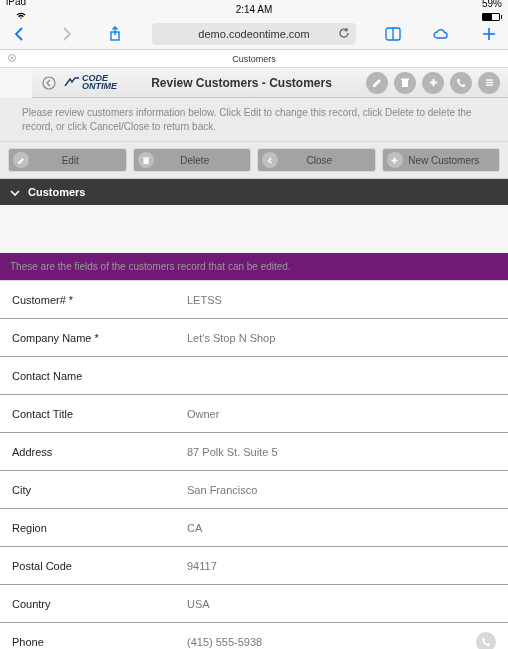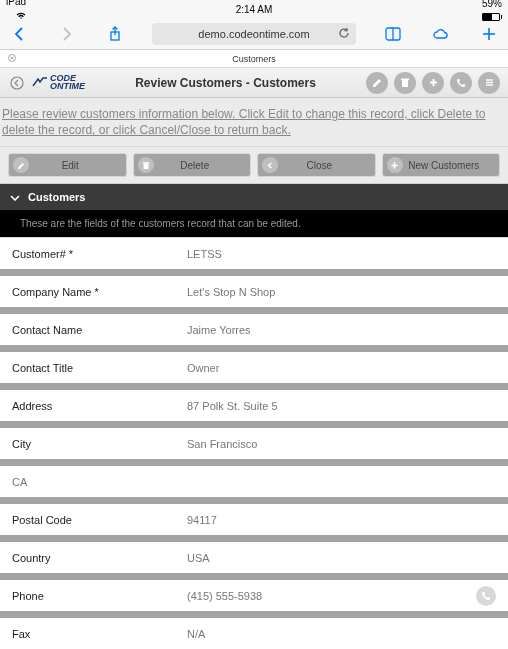--- a/index.html
+++ b/index.html
@@ -13,39 +13,39 @@
   .battery-cap { width: 1.5px; height: 4px; background: #000; margin-left: 1px; }
 
   .nav-bar { height: 32px; background: #f7f7f7; display: flex; align-items: center; padding: 0 8px; gap: 26px; border-bottom: 1px solid #d0d0d0; }
   .nav-btn { width: 22px; height: 22px; display: flex; align-items: center; justify-content: center; color: #007aff; }
   .nav-btn.disabled { color: #c0c0c0; }
   .url-box { flex: 1; background: #e5e5e7; border-radius: 4px; height: 22px; display: flex; align-items: center; justify-content: center; font-size: 11px; color: #333; position: relative; padding: 0 24px; }
   .url-reload { position: absolute; right: 6px; color: #666; }
   .tab-label-row { height: 18px; background: #fff; border-bottom: 1px solid #d9d9d9; display: flex; align-items: center; justify-content: center; font-size: 9px; color: #333; position: relative; }
   .tab-close { position: absolute; left: 8px; color: #999; font-size: 10px; }
 
-  .page-header { height: 30px; background: linear-gradient(#f4f4f4,#e6e6e6); border-bottom: 1px solid #c9c9c9; display: flex; align-items: center; padding: 0 8px; gap: 6px; }
+  .page-header { height: 30px; background: linear-gradient(#f4f4f4,#e6e6e6); border-bottom: 1px solid #c9c9c9; display: flex; align-items: center; padding: 0 8px; gap: 6px; margin-left: 32px; }
   .logo { font-style: italic; font-weight: bold; font-size: 11px; color: #1a3a66; display: flex; align-items: center; gap: 2px; }
   .logo svg { flex-shrink: 0; }
   .page-title { flex: 1; text-align: center; font-size: 12px; font-weight: bold; color: #333; }
   .round-btn { width: 22px; height: 22px; border-radius: 50%; background: #b5b5b5; display: flex; align-items: center; justify-content: center; color: #fff; cursor: pointer; }
   .round-btn svg { display: block; }
 
-  .instructions { padding: 8px 2px; font-size: 12px; color: #888; background: #ebebeb; border-bottom: 1px solid #d9d9d9; line-height: 1.35; text-decoration: underline; }
+  .instructions { padding: 8px 22px; font-size: 10px; color: #888; background: #ebebeb; border-bottom: 1px solid #d9d9d9; line-height: 1.35; }
 
   .action-row { display: flex; gap: 6px; padding: 6px 8px; background: #ebebeb; border-bottom: 1px solid #d0d0d0; }
   .action-btn { flex: 1; height: 24px; background: #a3a3a3; border: 1px solid #d6d6d6; border-radius: 3px; display: flex; align-items: center; font-size: 10px; color: #444; cursor: pointer; padding: 0; }
   .action-icon { width: 24px; height: 100%; display: flex; align-items: center; justify-content: center; }
   .action-icon .round-mini { width: 16px; height: 16px; border-radius: 50%; background: #bfbfbf; display: flex; align-items: center; justify-content: center; color: #fff; }
   .action-label { flex: 1; text-align: center; padding-right: 18px; }
 
   .section-header { height: 26px; background: #3a3a3a; color: #fff; display: flex; align-items: center; padding: 0 10px; font-size: 11px; font-weight: bold; gap: 8px; }
-  .section-sub { padding: 8px 20px; font-size: 10px; color: #999; background: #000000; border-bottom: 1px solid #d9d9d9; }
-
-  .field-row { display: flex; align-items: center; min-height: 38px; padding: 0 12px; background: #fff; border-bottom: 7px solid #a3a3a3; font-size: 11px; }
+  .section-sub { padding: 8px 10px; font-size: 10px; color: #999; background: #701a75; border-bottom: 1px solid #d9d9d9; margin-top: 48px; }
+
+  .field-row { display: flex; align-items: center; min-height: 38px; padding: 0 12px; background: #fff; border-bottom: 1px solid #a3a3a3; font-size: 11px; }
   .field-label { flex: 0 0 175px; color: #222; }
   .field-value { flex: 1; color: #777; }
   .field-action { width: 22px; display: flex; justify-content: flex-end; }
   .field-call { width: 20px; height: 20px; border-radius: 50%; background: #d8d8d8; display: flex; align-items: center; justify-content: center; color: #fff; }
 
   svg { pointer-events: none; }
 </style>
 </head>
 <body>
 
@@ -234,35 +234,35 @@
     <div class="field-row">
       <div class="field-label">Customer# *</div>
       <div class="field-value">LETSS</div>
     </div>
     <div class="field-row">
       <div class="field-label">Company Name *</div>
       <div class="field-value">Let's Stop N Shop</div>
     </div>
     <div class="field-row">
       <div class="field-label">Contact Name</div>
-      <div class="field-value">Jaime Yorres</div>
     </div>
     <div class="field-row">
       <div class="field-label">Contact Title</div>
       <div class="field-value">Owner</div>
     </div>
     <div class="field-row">
       <div class="field-label">Address</div>
       <div class="field-value">87 Polk St. Suite 5</div>
     </div>
     <div class="field-row">
       <div class="field-label">City</div>
       <div class="field-value">San Francisco</div>
     </div>
     <div class="field-row">
+      <div class="field-label">Region</div>
       <div class="field-value">CA</div>
     </div>
     <div class="field-row">
       <div class="field-label">Postal Code</div>
       <div class="field-value">94117</div>
     </div>
     <div class="field-row">
       <div class="field-label">Country</div>
       <div class="field-value">USA</div>
     </div>

